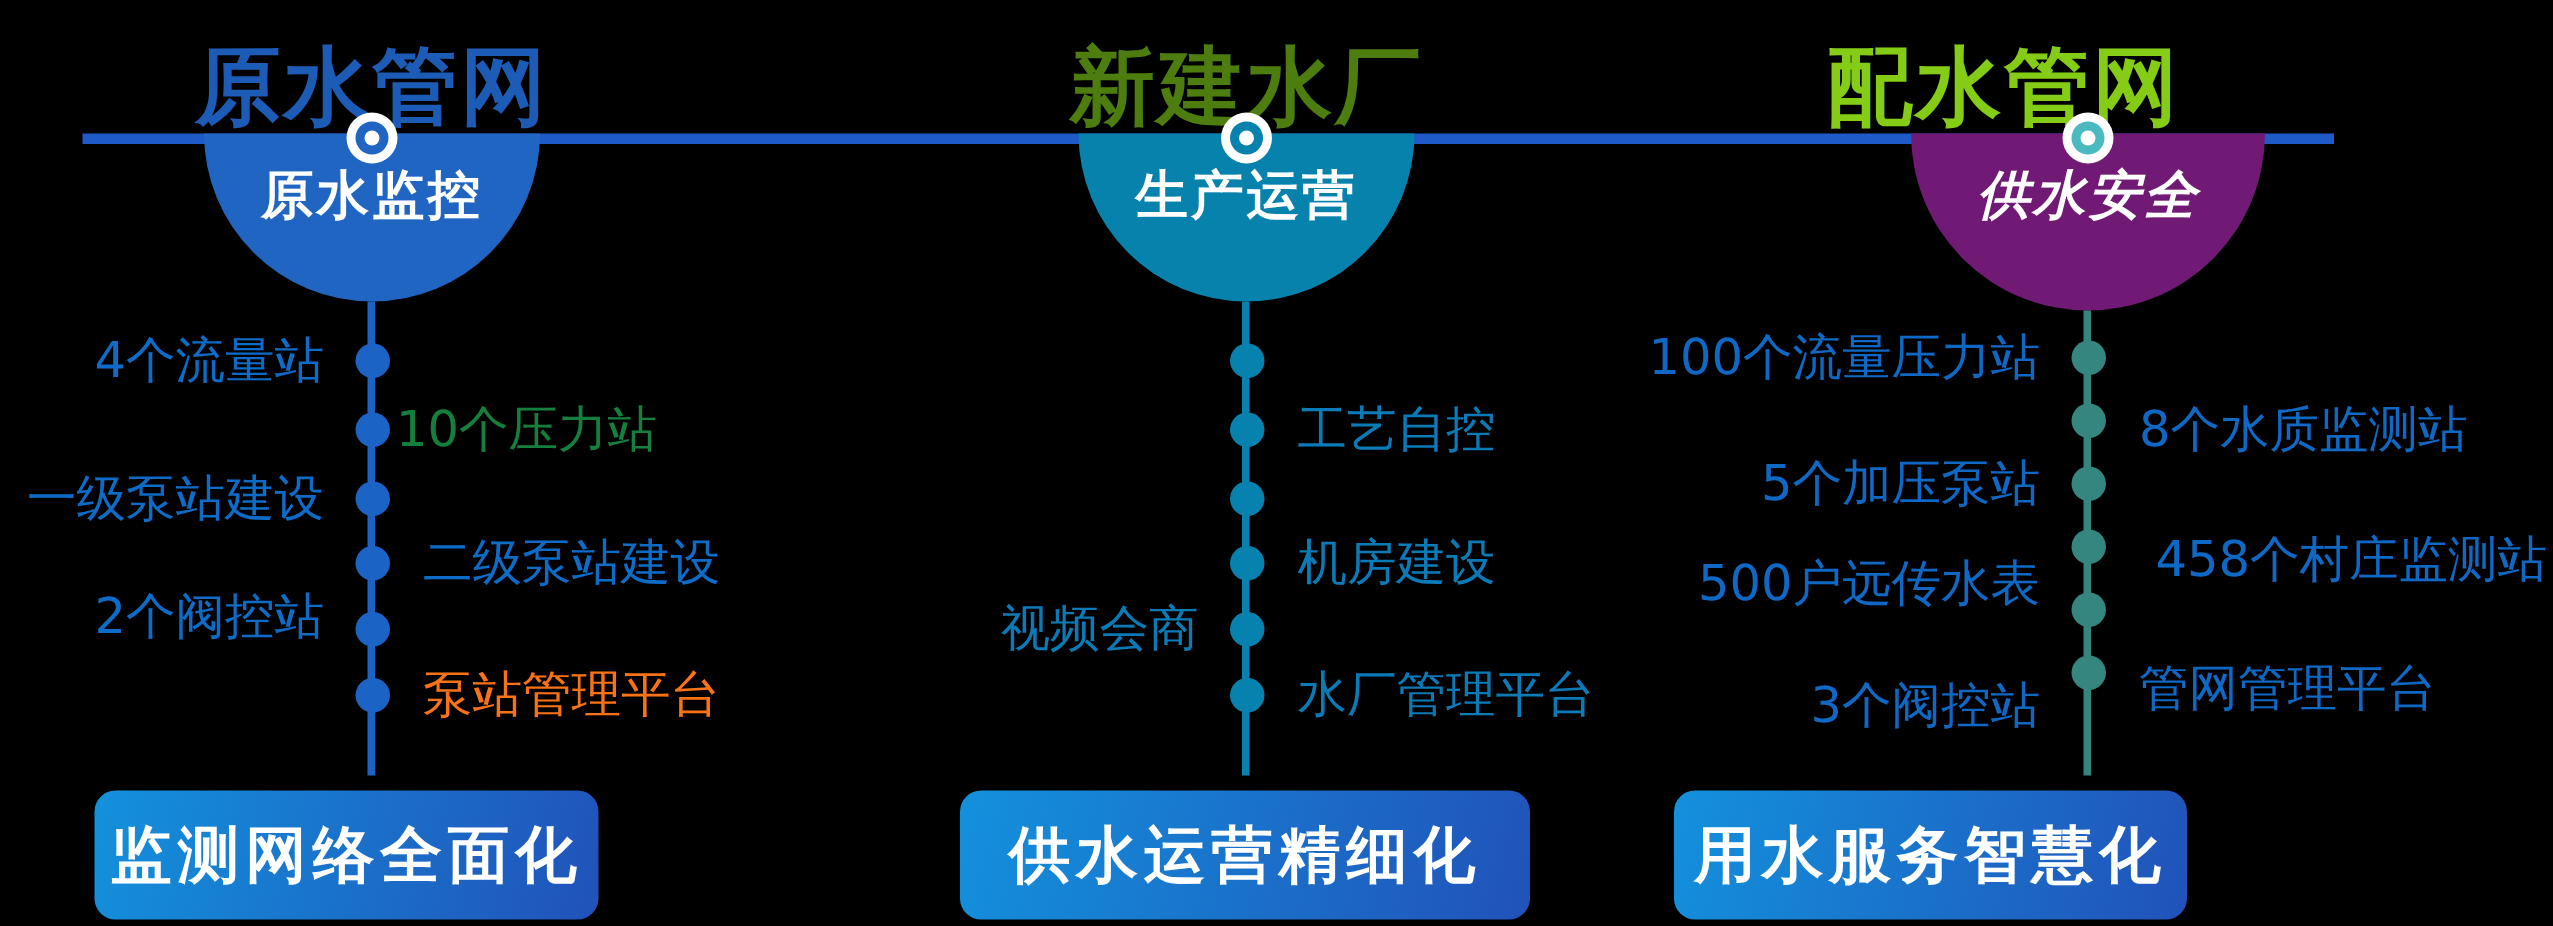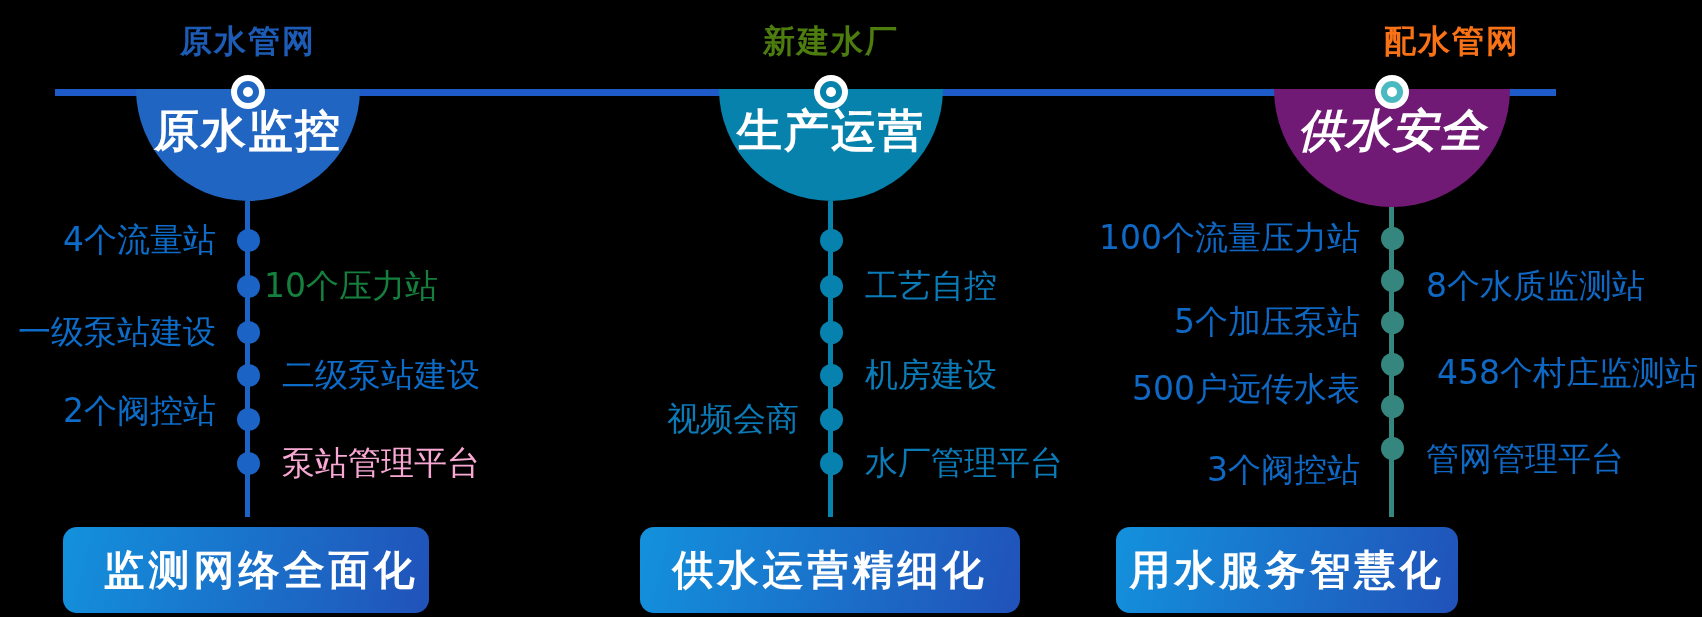--- a/index.html
+++ b/index.html
@@ -1,23 +1,23 @@
 <!DOCTYPE html>
 <html><head>
 <meta charset="utf-8">
 <style>
   html,body{margin:0;padding:0;background:#000;}
   #canvas{position:relative;width:1702px;height:617px;background:#000000;overflow:hidden;
           font-family:"DejaVu Sans","Liberation Sans",sans-serif;}
   .axis{position:absolute;}
-  .col-title{position:absolute;top:20px;width:440px;text-align:center;font-size:32px;
+  .col-title{position:absolute;top:20px;width:440px;text-align:center;font-size:57px;
              font-weight:bold;letter-spacing:2px;white-space:nowrap;font-family:Liberation Mono, monospace;}
   .arc{position:absolute;top:89px;}
   .badge{position:absolute;top:20px;left:0;width:100%;text-align:center;color:#ffffff;
-         font-size:45px;font-weight:bold;letter-spacing:2px;line-height:44px;}
+         font-size:35px;font-weight:bold;letter-spacing:2px;line-height:44px;}
   .ring-outer{position:absolute;top:75px;width:34px;height:34px;border-radius:50%;background:#ffffff;
               display:flex;align-items:center;justify-content:center;z-index:5;}
   .ring-mid{width:22px;height:22px;border-radius:50%;display:flex;align-items:center;justify-content:center;}
   .ring-hole{width:10px;height:10px;border-radius:50%;background:#ffffff;}
   .stem{position:absolute;width:5px;}
   .dot{position:absolute;width:23px;height:23px;border-radius:50%;}
   .item{position:absolute;height:46px;line-height:46px;font-size:33px;white-space:nowrap;}
   .btn{position:absolute;top:527px;height:86px;border-radius:14px;display:flex;align-items:center;
        justify-content:center;color:#ffffff;font-size:41px;font-weight:bold;letter-spacing:4px;
        white-space:nowrap;}
@@ -41,22 +41,22 @@
     <div class="dot" style="left: 237px; top: 275px; background: rgb(28, 99, 198);"></div>
     <div class="dot" style="left: 237px; top: 321px; background: rgb(28, 99, 198);"></div>
     <div class="dot" style="left: 237px; top: 364px; background: rgb(28, 99, 198);"></div>
     <div class="dot" style="left: 237px; top: 408px; background: rgb(28, 99, 198);"></div>
     <div class="dot" style="left: 237px; top: 452px; background: rgb(28, 99, 198);"></div>
     <div class="item" style="top: 217px; color: rgb(12, 108, 200); left: 216px; transform: translateX(-100%);">4个流量站</div>
     <div class="item" style="top: 263px; color: #15803d; left: 264px;">10个压力站</div>
     <div class="item" style="top: 309px; color: rgb(12, 108, 200); left: 216px; transform: translateX(-100%);">一级泵站建设</div>
     <div class="item" style="top: 352px; color: rgb(12, 108, 200); left: 282px;">二级泵站建设</div>
     <div class="item" style="top: 388px; color: rgb(12, 108, 200); left: 216px; transform: translateX(-100%);">2个阀控站</div>
-    <div class="item" style="top: 440px; color: #f9a8d4; left: 282px;">泵站管理平台</div>
-    <div class="btn" style="left: 63px; width: 336px; background: linear-gradient(105deg, rgb(19, 145, 220) 0%, rgb(33, 82, 185) 100%); padding-left: 30px;">监测网络全面化</div>
+    <div class="item" style="top: 440px; color: #f97316; left: 282px;">泵站管理平台</div>
+    <div class="btn" style="left: 63px; width: 336px; background: linear-gradient(105deg, rgb(19, 145, 220) 0%, rgb(33, 82, 185) 100%);">监测网络全面化</div>
     <div class="col-title" style="left: 611px; color: #4d7c0f;">新建水厂</div>
     <div class="arc" style="left: 719px; width: 224px; height: 112px; border-radius: 0px 0px 112px 112px; background: rgb(6, 130, 173);">
       <div class="badge">生产运营</div>
     </div>
     <div class="stem" style="left: 828px; top: 201px; height: 316px; background: rgb(7, 130, 174);"></div>
     <div class="ring-outer" style="left: 814px;">
       <div class="ring-mid" style="background: rgb(6, 130, 173);">
         <div class="ring-hole"></div>
       </div>
     </div>
@@ -64,21 +64,21 @@
     <div class="dot" style="left: 820px; top: 275px; background: rgb(7, 130, 174);"></div>
     <div class="dot" style="left: 820px; top: 321px; background: rgb(7, 130, 174);"></div>
     <div class="dot" style="left: 820px; top: 364px; background: rgb(7, 130, 174);"></div>
     <div class="dot" style="left: 820px; top: 408px; background: rgb(7, 130, 174);"></div>
     <div class="dot" style="left: 820px; top: 452px; background: rgb(7, 130, 174);"></div>
     <div class="item" style="top: 263px; color: rgb(11, 123, 184); left: 865px;">工艺自控</div>
     <div class="item" style="top: 352px; color: rgb(11, 123, 184); left: 865px;">机房建设</div>
     <div class="item" style="top: 396px; color: rgb(11, 123, 184); left: 799px; transform: translateX(-100%);">视频会商</div>
     <div class="item" style="top: 440px; color: rgb(11, 123, 184); left: 865px;">水厂管理平台</div>
     <div class="btn" style="left: 640px; width: 380px; background: linear-gradient(105deg, rgb(19, 145, 220) 0%, rgb(33, 82, 185) 100%);">供水运营精细化</div>
-    <div class="col-title" style="left: 1232px; color: #f97316;">配水管网</div>
+    <div class="col-title" style="left: 1116px; color: #84cc16;">配水管网</div>
     <div class="arc" style="left: 1274px; width: 236px; height: 118px; border-radius: 0px 0px 118px 118px; background: #701a75; font-style: italic;">
       <div class="badge">供水安全</div>
     </div>
     <div class="stem" style="left: 1389px; top: 207px; height: 310px; background: rgb(53, 134, 126);"></div>
     <div class="ring-outer" style="left: 1375px;">
       <div class="ring-mid" style="background: rgb(75, 185, 192);">
         <div class="ring-hole"></div>
       </div>
     </div>
     <div class="dot" style="left: 1381px; top: 227px; background: rgb(53, 134, 126);"></div>

